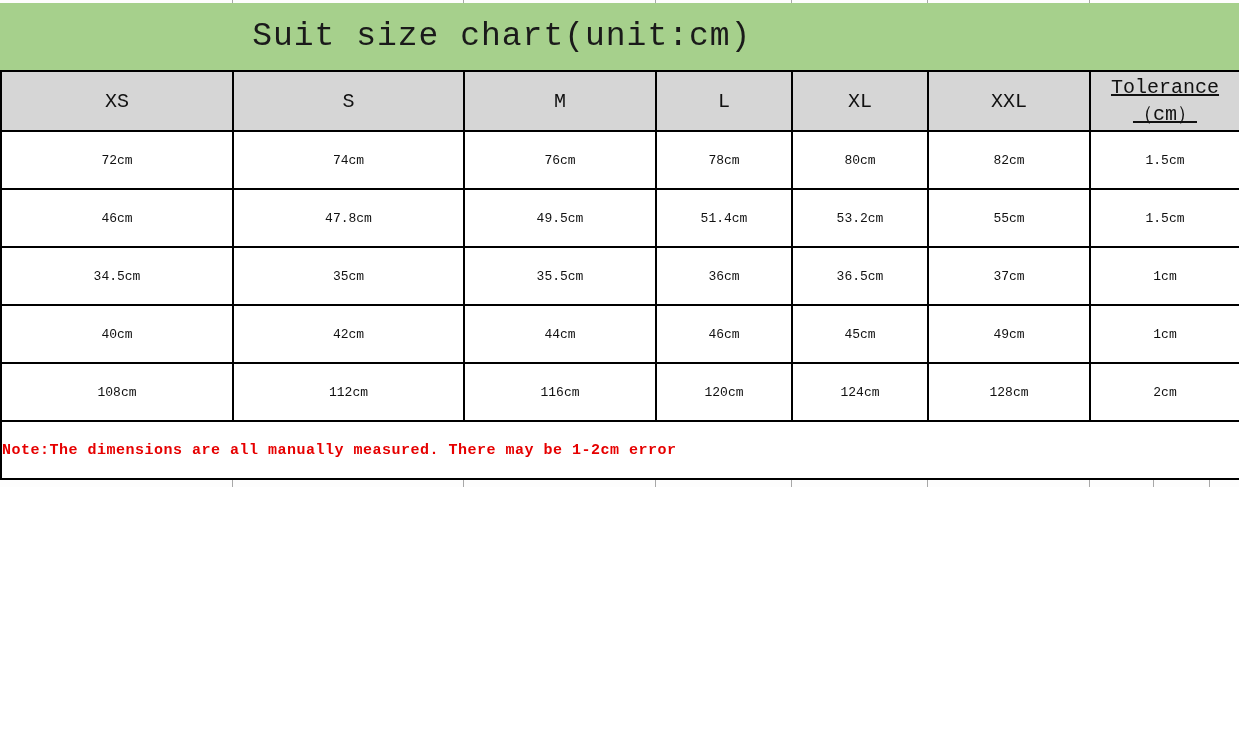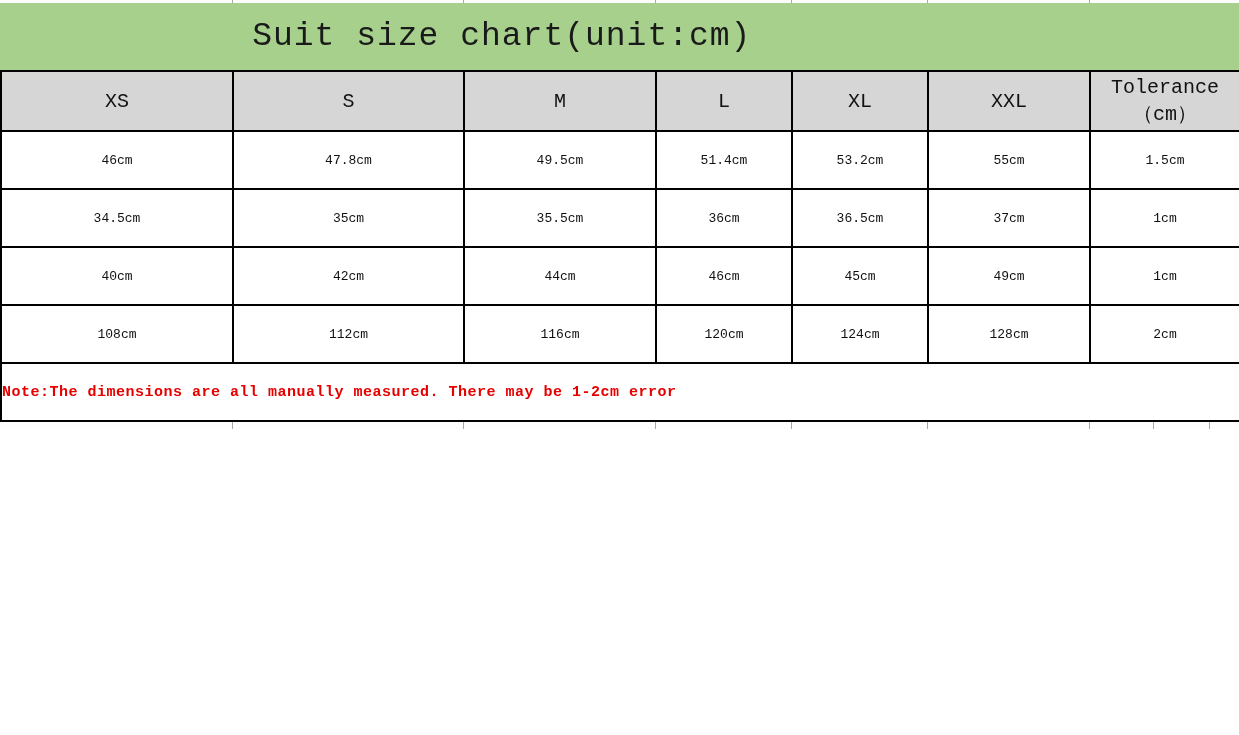--- a/index.html
+++ b/index.html
@@ -65,20 +65,21 @@
   table.size-table th {
     background: var(--header-bg, #d6d6d6);
     height: 58px;
     font-size: 20px;
     font-weight: normal;
     color: #111;
   }
   th.tolerance-th {
     font-size: 17px;
     line-height: 1.35;
+    text-decoration: underline;
   }
   table.size-table td {
     height: 56px;
     font-size: 13px;
     color: #111;
     background: #ffffff;
   }
   td.note-cell {
     height: 52px;
     background: #ffffff;
@@ -134,20 +135,29 @@
         <th>XL</th>
         <th>XXL</th>
         <th class="tolerance-th">
           <div>Tolerance</div>
           <div>（cm）</div>
         </th>
       </tr>
     </thead>
     <tbody>
 
+    <tr>
+          <td>72cm</td>
+          <td>74cm</td>
+          <td>76cm</td>
+          <td>78cm</td>
+          <td>80cm</td>
+          <td>82cm</td>
+          <td>1.5cm</td>
+        </tr>
         <tr>
           <td>46cm</td>
           <td>47.8cm</td>
           <td>49.5cm</td>
           <td>51.4cm</td>
           <td>53.2cm</td>
           <td>55cm</td>
           <td>1.5cm</td>
         </tr>
         <tr>

